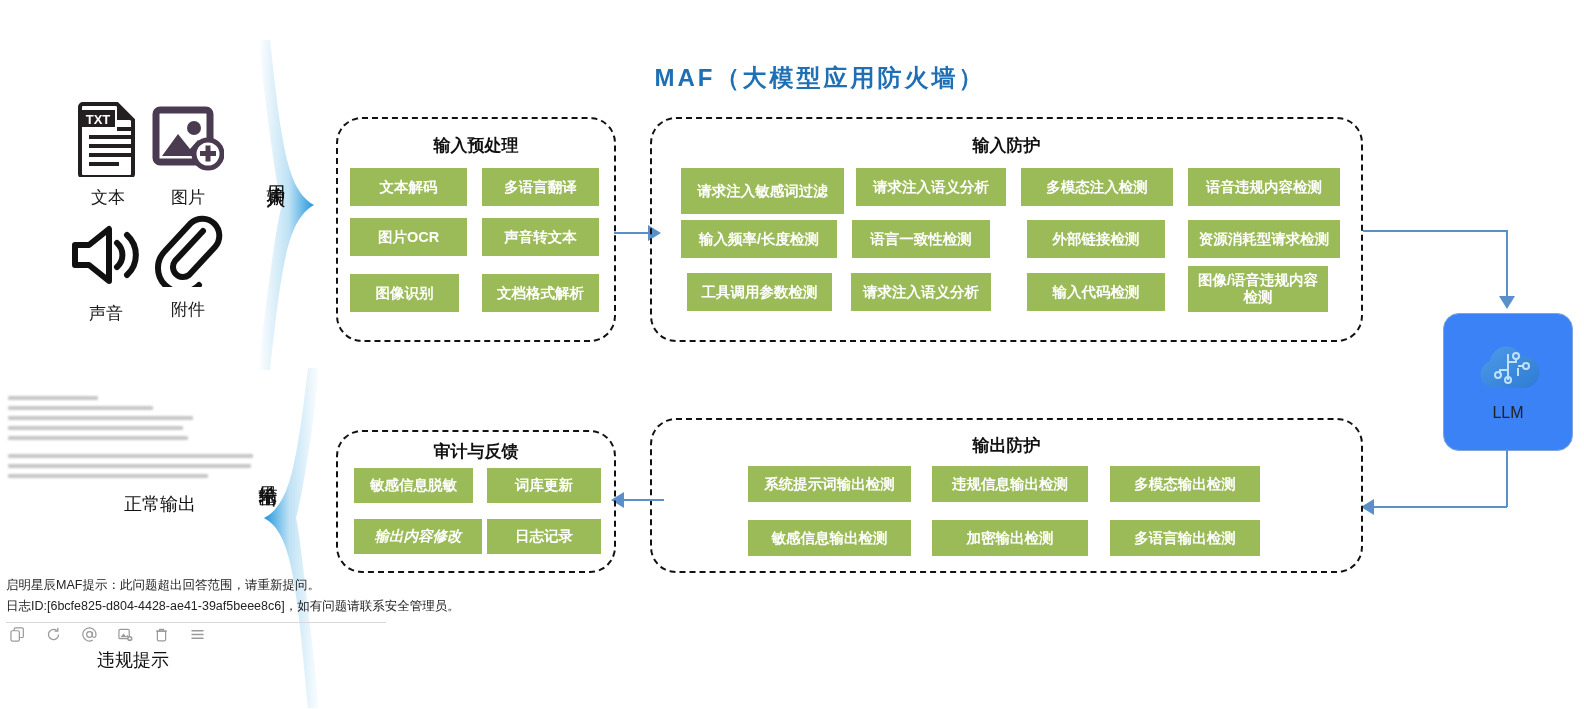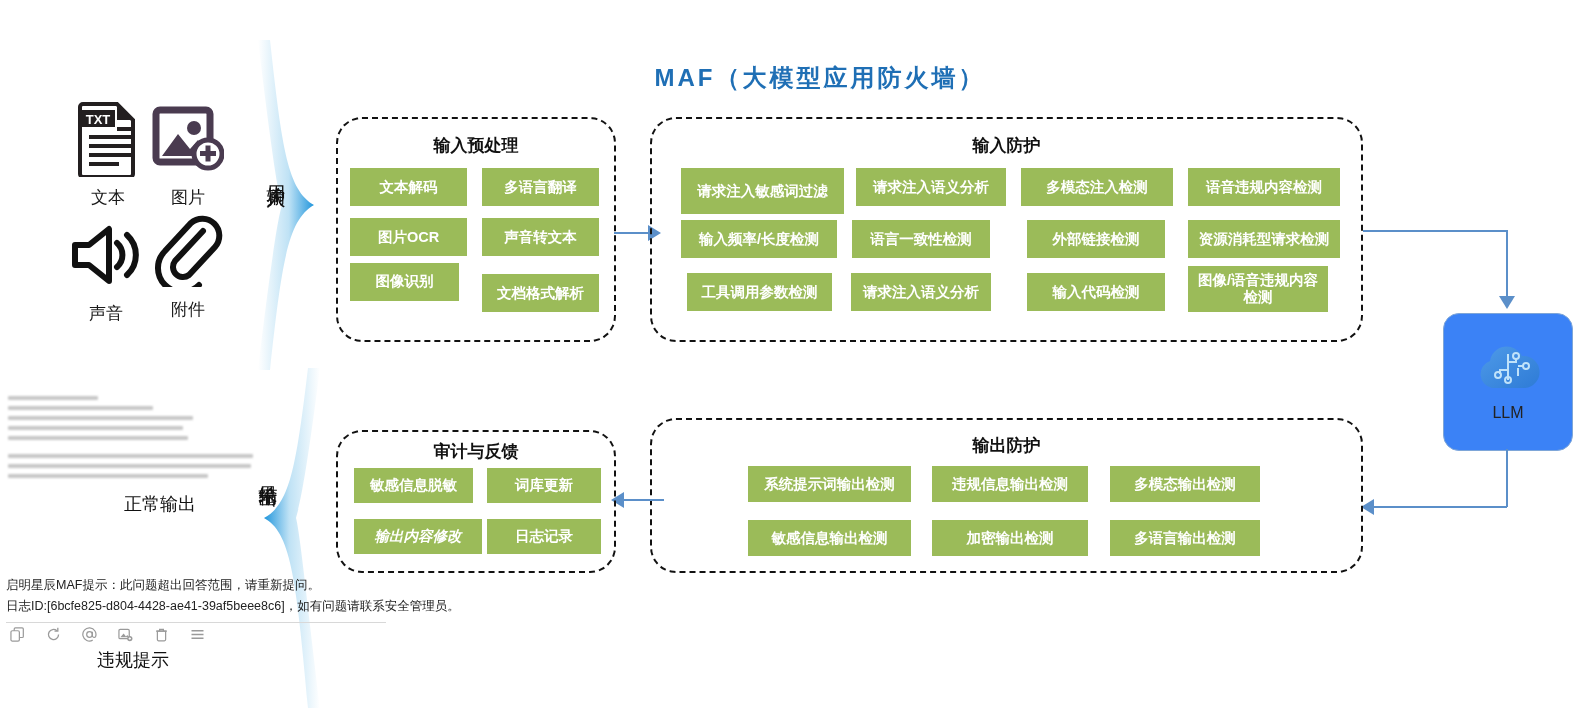--- a/index.html
+++ b/index.html
@@ -159,21 +159,21 @@
   </svg>
 </div>
 <div class="vtext" style="left:258px;top:470px;">结果输出</div>
 
 <div class="group" style="left:336px;top:117px;width:280px;height:225px;"></div>
 <div class="group-title" style="left:336px;top:134px;width:280px;">输入预处理</div>
 <div class="chip" style="left:350px;top:168px;width:117px;height:38px;">文本解码</div>
 <div class="chip" style="left:482px;top:168px;width:117px;height:38px;">多语言翻译</div>
 <div class="chip" style="left:350px;top:218px;width:117px;height:38px;">图片OCR</div>
 <div class="chip" style="left:482px;top:218px;width:117px;height:38px;">声音转文本</div>
-<div class="chip" style="left:350px;top:263px;width:109px;height:38px;font-family:Liberation Mono, monospace;">图像识别</div>
+<div class="chip" style="left:350px;top:274px;width:109px;height:38px;">图像识别</div>
 <div class="chip" style="left:482px;top:274px;width:117px;height:38px;">文档格式解析</div>
 
 <div class="conn" style="left:614px;top:232px;width:42px;height:2px;"></div>
 <svg class="abs" style="left:648px;top:225px;" width="14" height="16">
   <path d="M0 0 L13 8 L0 16 z" fill="#5B8FC9"></path>
 </svg>
 
 <div class="group" style="left:650px;top:117px;width:713px;height:225px;"></div>
 <div class="group-title" style="left:650px;top:134px;width:713px;">输入防护</div>
 

